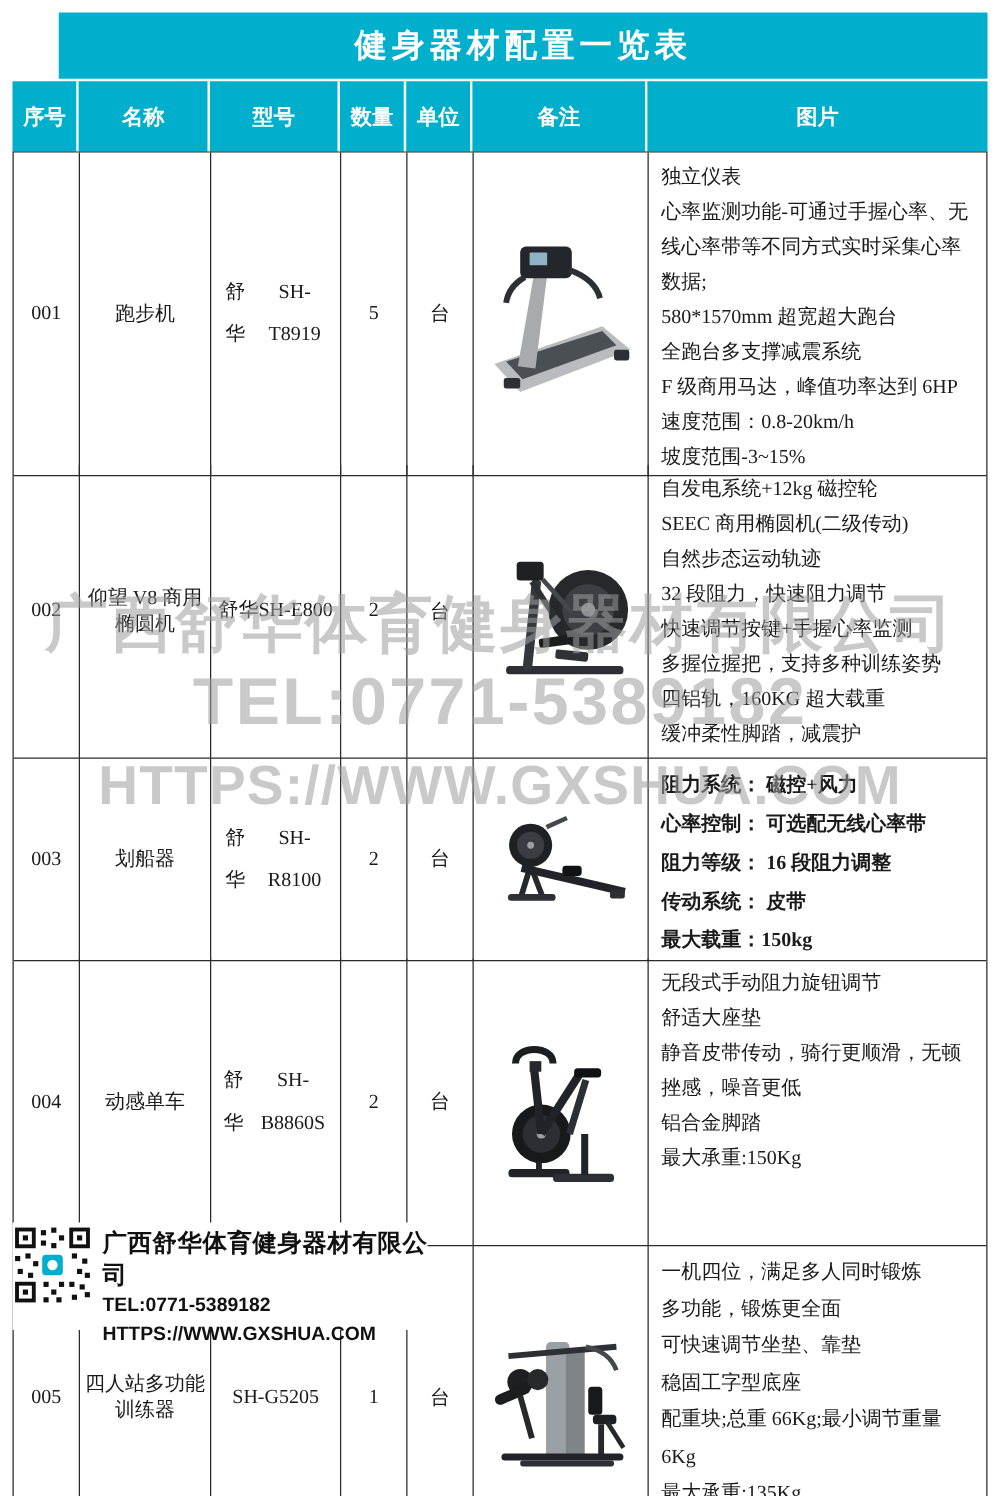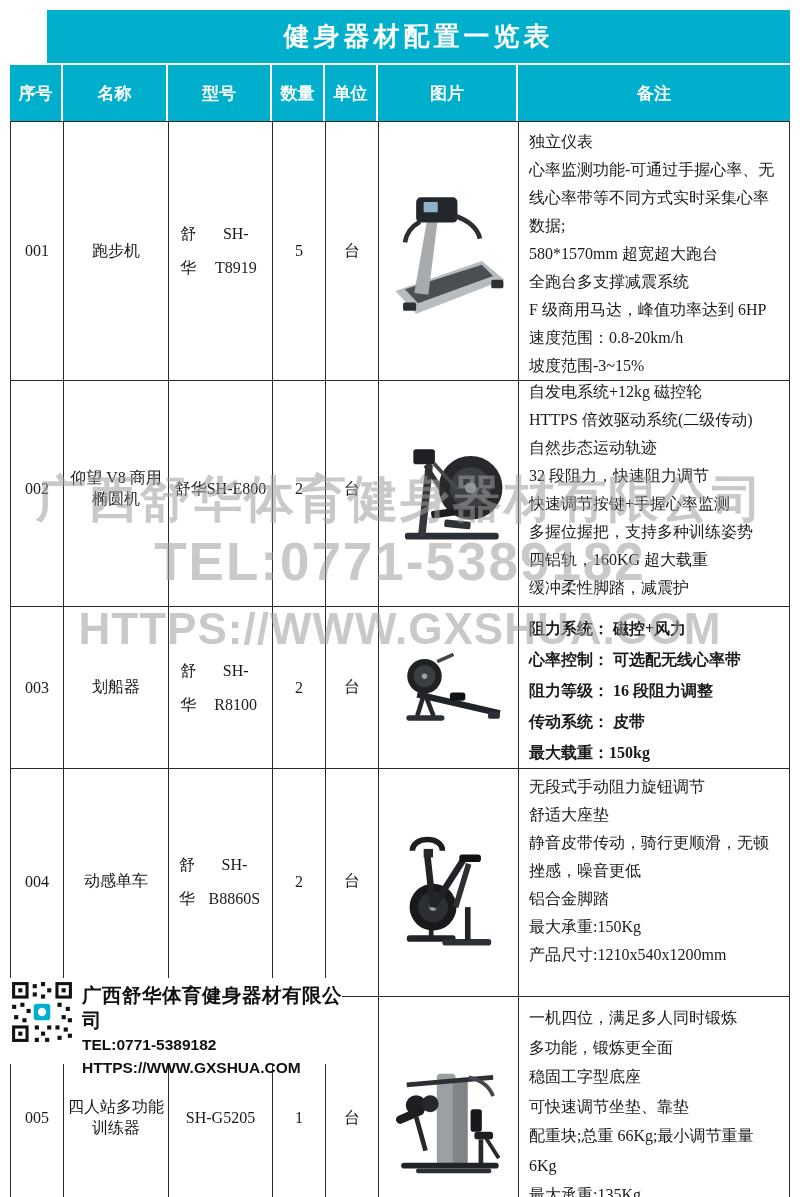--- a/index.html
+++ b/index.html
@@ -52,22 +52,22 @@
   <div class="tbl">
 
     <div class="title-bar">健身器材配置一览表</div>
 
     <div class="head-row">
       <div class="head-cell">序号</div>
       <div class="head-cell">名称</div>
       <div class="head-cell">型号</div>
       <div class="head-cell">数量</div>
       <div class="head-cell">单位</div>
+      <div class="head-cell">备注</div>
       <div class="head-cell">图片</div>
-      <div class="head-cell">备注</div>
     </div>
 
     <div class="body">
 
       <div class="row r1">
         <div class="cell">001</div>
         <div class="cell">跑步机</div>
         <div class="cell model-cell">
           <div>舒华</div>
           <div>SH-T8919</div>
@@ -116,21 +116,21 @@
             <rect x="36" y="58" width="8" height="78" rx="3" fill="#34383c" transform="rotate(6 40 97)"></rect>
             <rect x="27" y="43" width="23" height="16" rx="3" fill="#1e2023"></rect>
             <path d="M40,60 L62,94" stroke="#2c2f33" stroke-width="5"></path>
             <path d="M49,58 L74,86" stroke="#44484d" stroke-width="4"></path>
             <rect x="46" y="107" width="28" height="8" rx="2" fill="#1b1d1f" transform="rotate(-8 60 111)"></rect>
             <rect x="60" y="119" width="28" height="8" rx="2" fill="#2e3236" transform="rotate(6 74 123)"></rect>
           </svg>
         </div>
         <div class="cell remarks-cell">
           <div class="remark-line">自发电系统+12kg 磁控轮</div>
-          <div class="remark-line">HTTPS 倍效驱动系统(二级传动)</div>
+          <div class="remark-line">SEEC 商用椭圆机(二级传动)</div>
           <div class="remark-line">自然步态运动轨迹</div>
           <div class="remark-line">32 段阻力，快速阻力调节</div>
           <div class="remark-line">快速调节按键+手握心率监测</div>
           <div class="remark-line">多握位握把，支持多种训练姿势</div>
           <div class="remark-line">四铝轨，160KG 超大载重</div>
           <div class="remark-line">缓冲柔性脚踏，减震护</div>
         </div>
       </div>
 
       <div class="row r3">
@@ -190,21 +190,20 @@
             <path d="M46,136 L46,146" stroke="#202327" stroke-width="5"></path>
             <path d="M85,112 L85,147" stroke="#202327" stroke-width="6"></path>
           </svg>
         </div>
         <div class="cell remarks-cell">
           <div class="remark-line">无段式手动阻力旋钮调节</div>
           <div class="remark-line">舒适大座垫</div>
           <div class="remark-line">静音皮带传动，骑行更顺滑，无顿挫感，噪音更低</div>
           <div class="remark-line">铝合金脚踏</div>
           <div class="remark-line">最大承重:150Kg</div>
-          <div class="remark-line">产品尺寸:1210x540x1200mm</div>
         </div>
       </div>
 
       <div class="row r5">
         <div class="cell">005</div>
         <div class="cell">四人站多功能训练器</div>
         <div class="cell model-cell">
           <div>SH-G5205</div>
         </div>
         <div class="cell">1</div>
@@ -223,22 +222,22 @@
             <rect x="92" y="100" width="20" height="8" rx="3" fill="#1d1f22"></rect>
             <path d="M99,108 L99,134" stroke="#26282b" stroke-width="5"></path>
             <path d="M104,106 L118,128" stroke="#26282b" stroke-width="4"></path>
             <rect x="14" y="133" width="104" height="6" rx="3" fill="#202327"></rect>
             <rect x="30" y="139" width="80" height="5" rx="2" fill="#2c2f33"></rect>
           </svg>
         </div>
         <div class="cell remarks-cell">
           <div class="remark-line">一机四位，满足多人同时锻炼</div>
           <div class="remark-line">多功能，锻炼更全面</div>
+          <div class="remark-line">可快速调节坐垫、靠垫</div>
           <div class="remark-line">稳固工字型底座</div>
-          <div class="remark-line">可快速调节坐垫、靠垫</div>
           <div class="remark-line">配重块;总重 66Kg;最小调节重量 6Kg</div>
           <div class="remark-line">最大承重:135Kg</div>
           <div class="remark-line">产品尺寸:2115x2335x2080mm</div>
         </div>
       </div>
 
     </div>
   </div>
 
   <div class="vendor">

